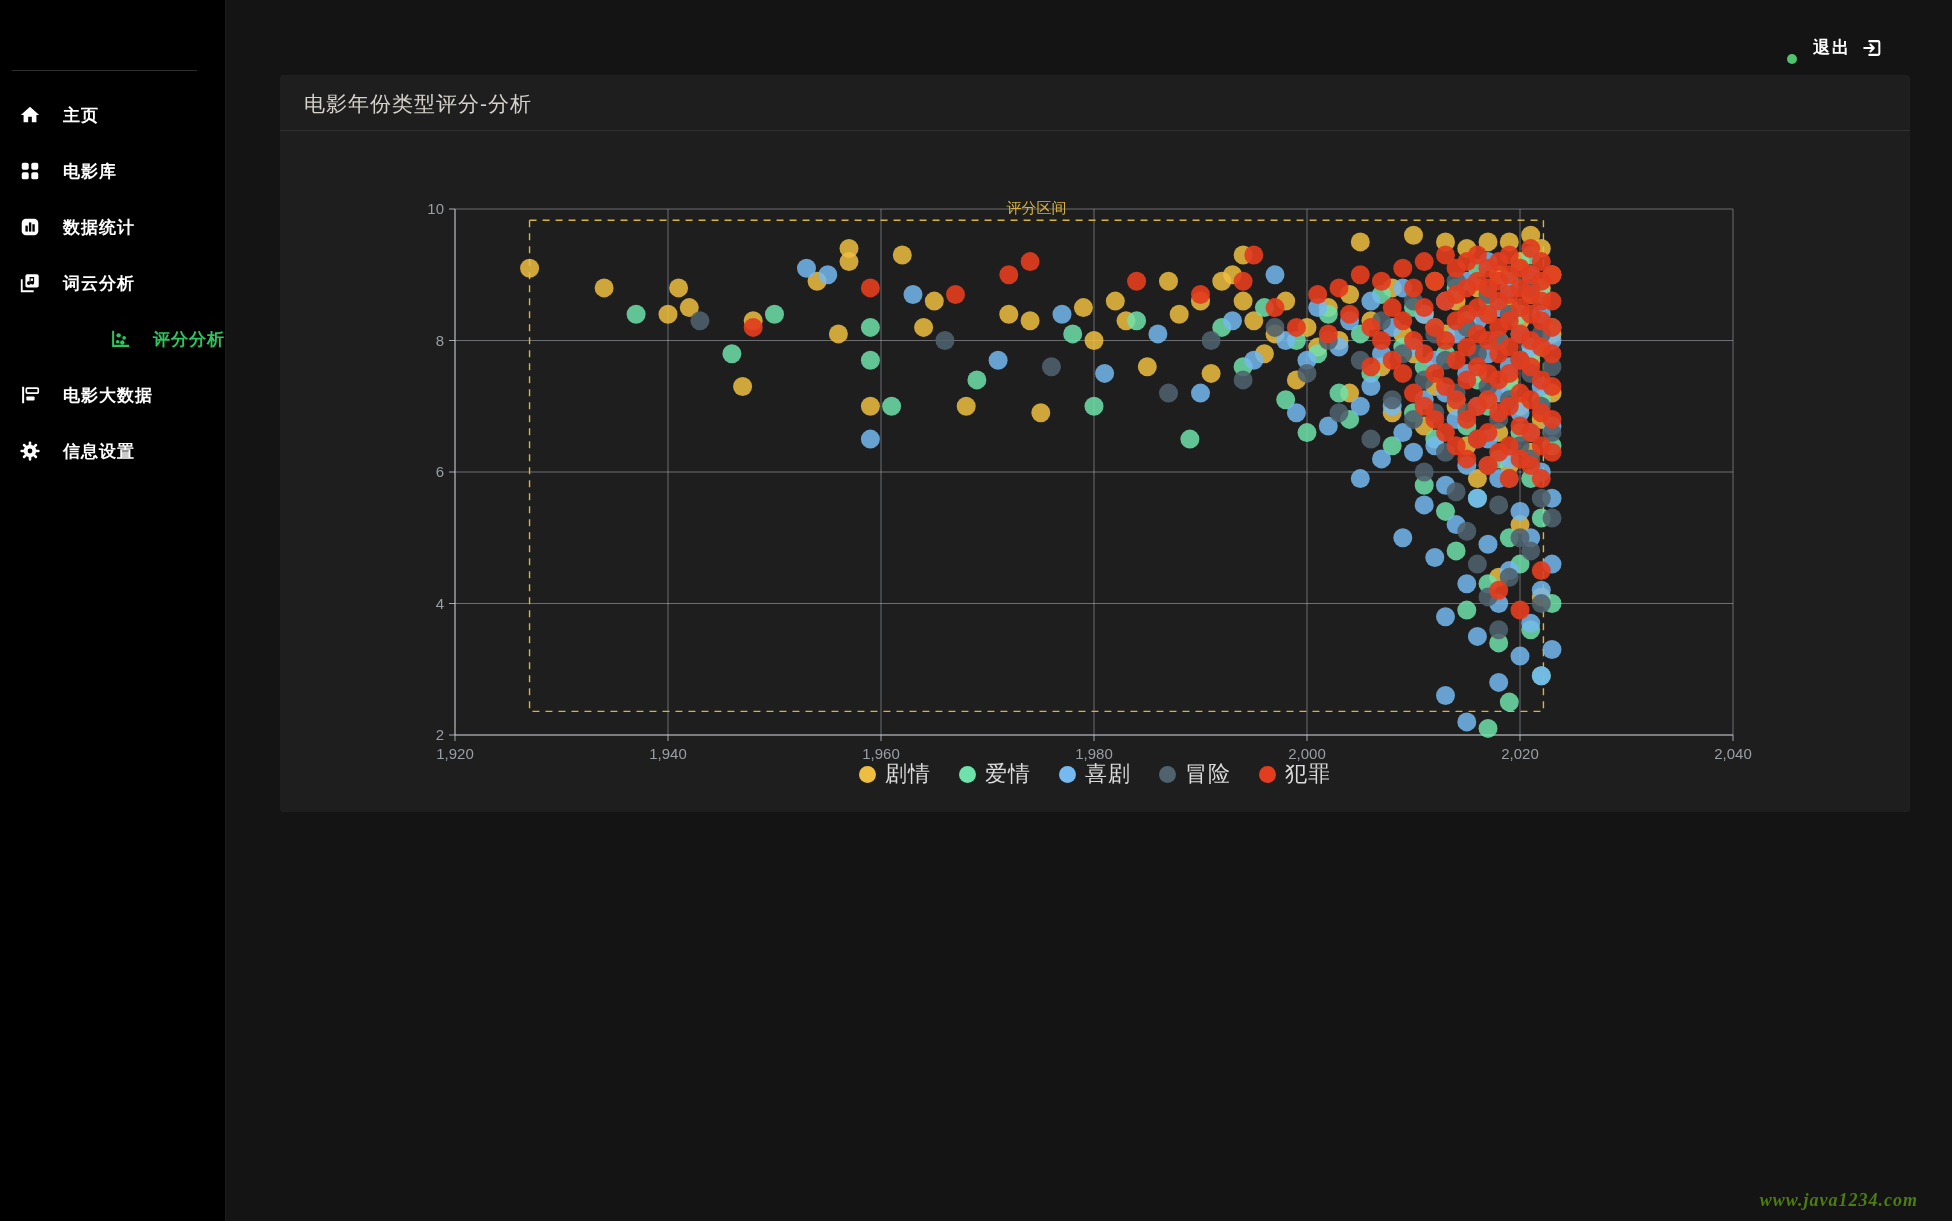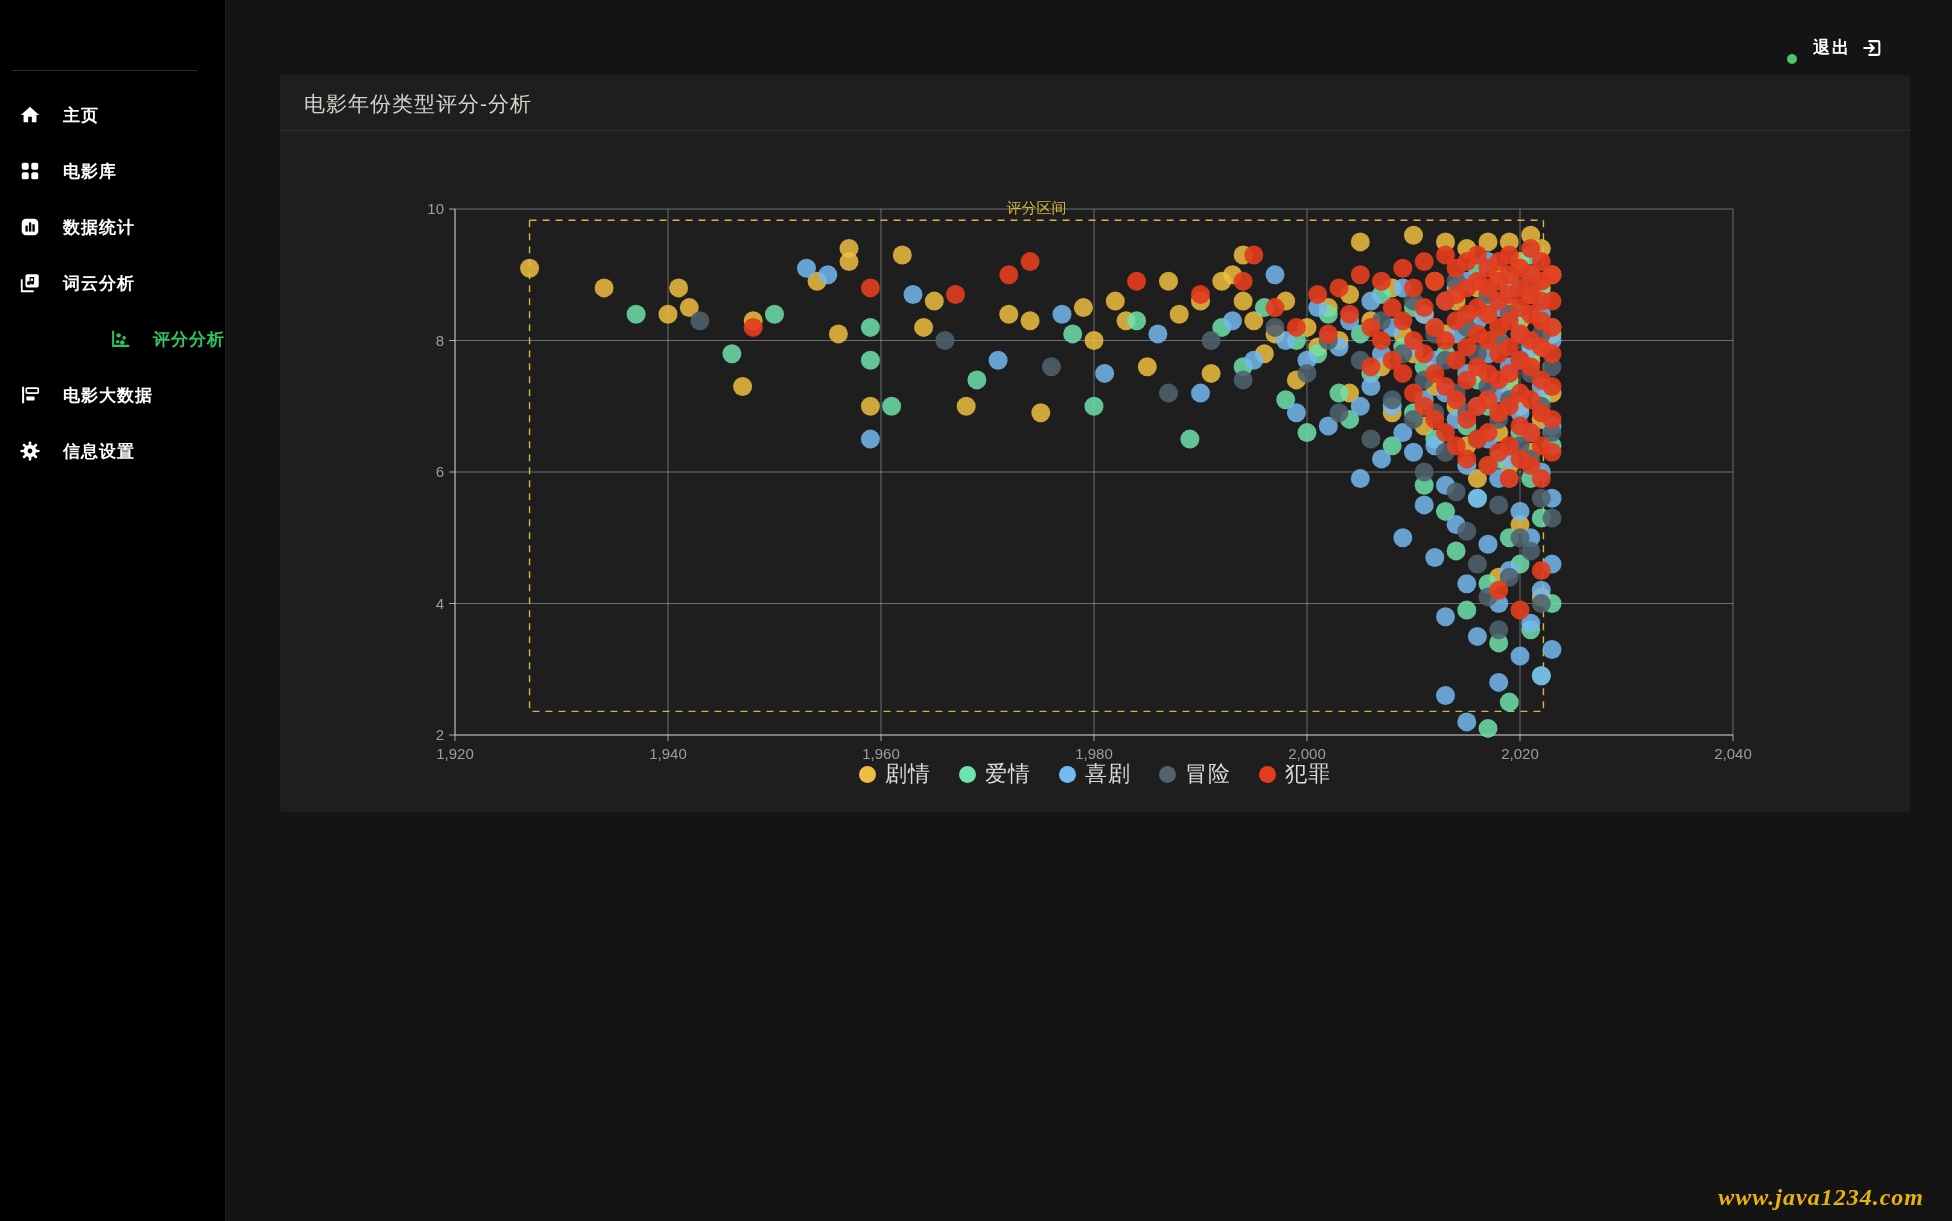--- a/index.html
+++ b/index.html
@@ -38,23 +38,23 @@
   .card-title { position:absolute; left:18px; top:15px; font-size:21px; color:#d6d2cb; letter-spacing:1px;margin-left:6px; }
   .chart-wrap { position:absolute; left:0; top:57px; width:1630px; height:680px; }
   #chart-svg { position:absolute; left:0; top:0; }
 
   .legend { position:absolute; left:0; top:627px; width:1630px; display:flex;
     justify-content:center; align-items:center; gap:28px; }
   .legend-item { display:flex; align-items:center; gap:9px; cursor:pointer; }
   .legend-dot { width:17px; height:17px; border-radius:50%; }
   .legend-label { font-size:22px; color:#dcdcdc; letter-spacing:1px; }
 
-  .watermark { position:absolute; right:28px; bottom:10px; color:#eab308;
+  .watermark { position:absolute; right:34px; bottom:10px; color:#4d7c0f;
     font-family:"Liberation Serif","DejaVu Serif",serif; font-weight:bold;
-    font-style:italic; font-size:24px; letter-spacing:1px; }
+    font-style:italic; font-size:18px; letter-spacing:1px; }
 </style>
 </head>
 <body>
 
 <div class="sidebar">
   <div class="side-divider"></div>
 
   <ul class="nav">
     <li>
       <svg class="nicon" viewBox="0 0 24 24" fill="currentColor">

